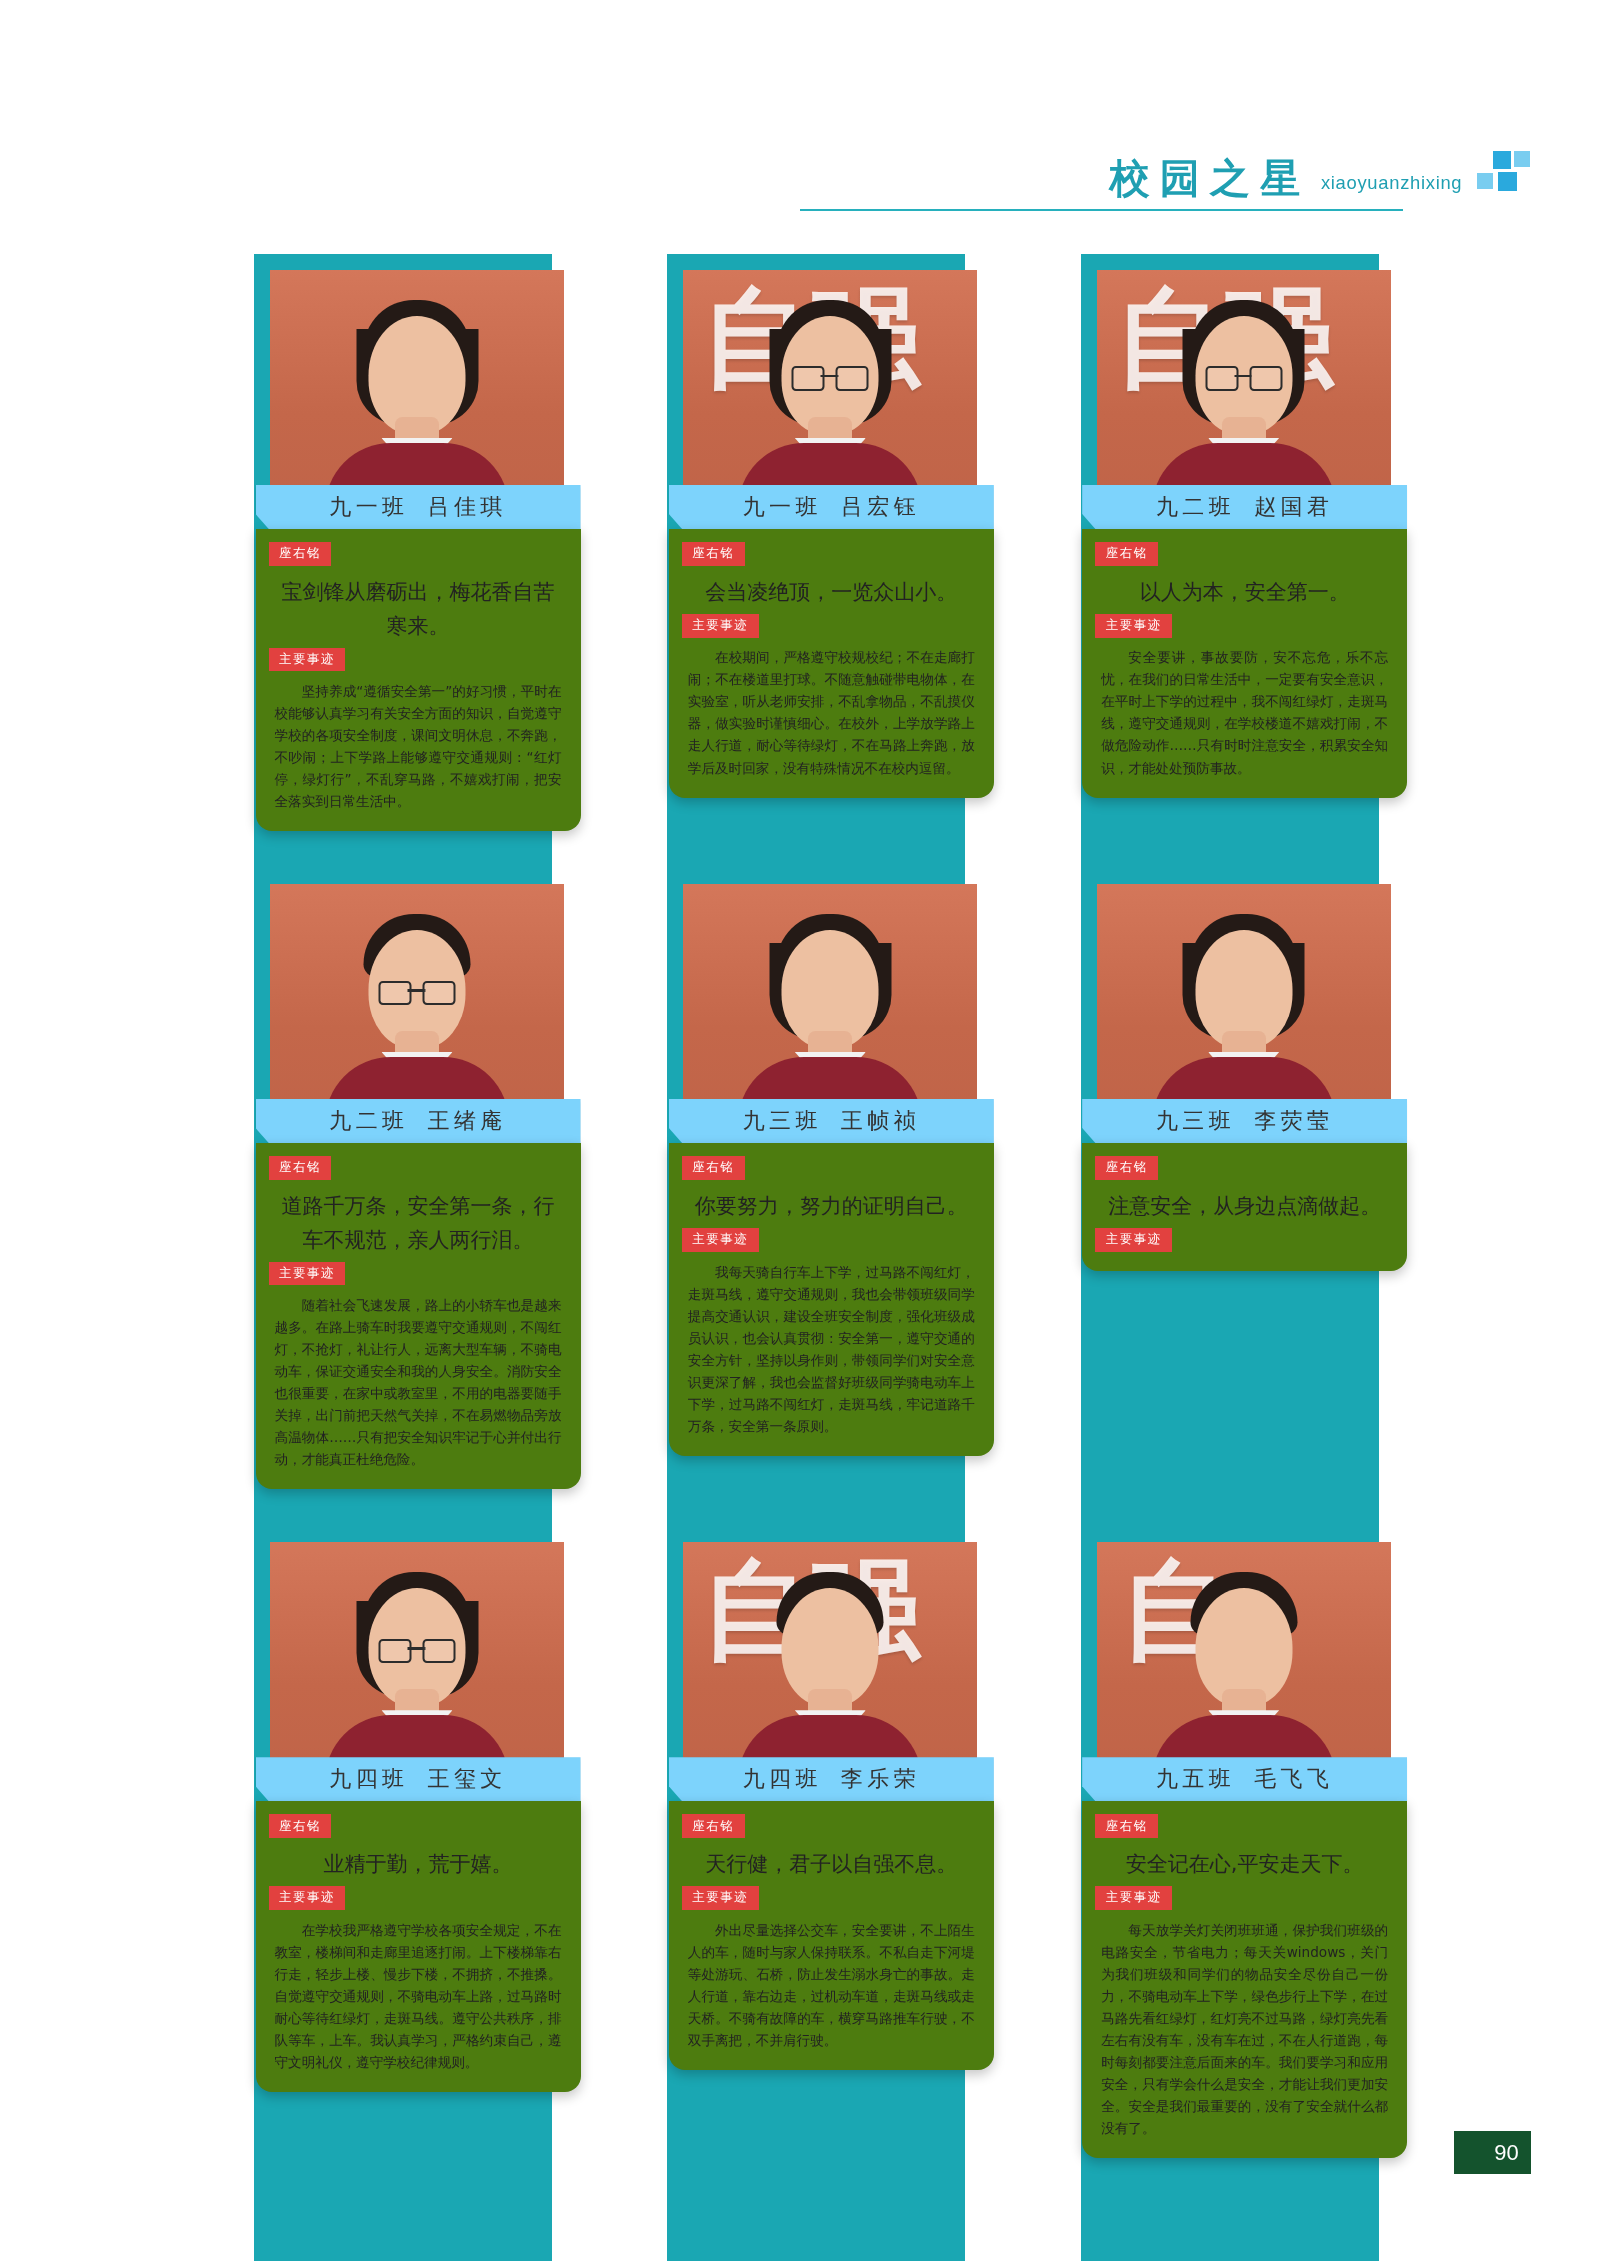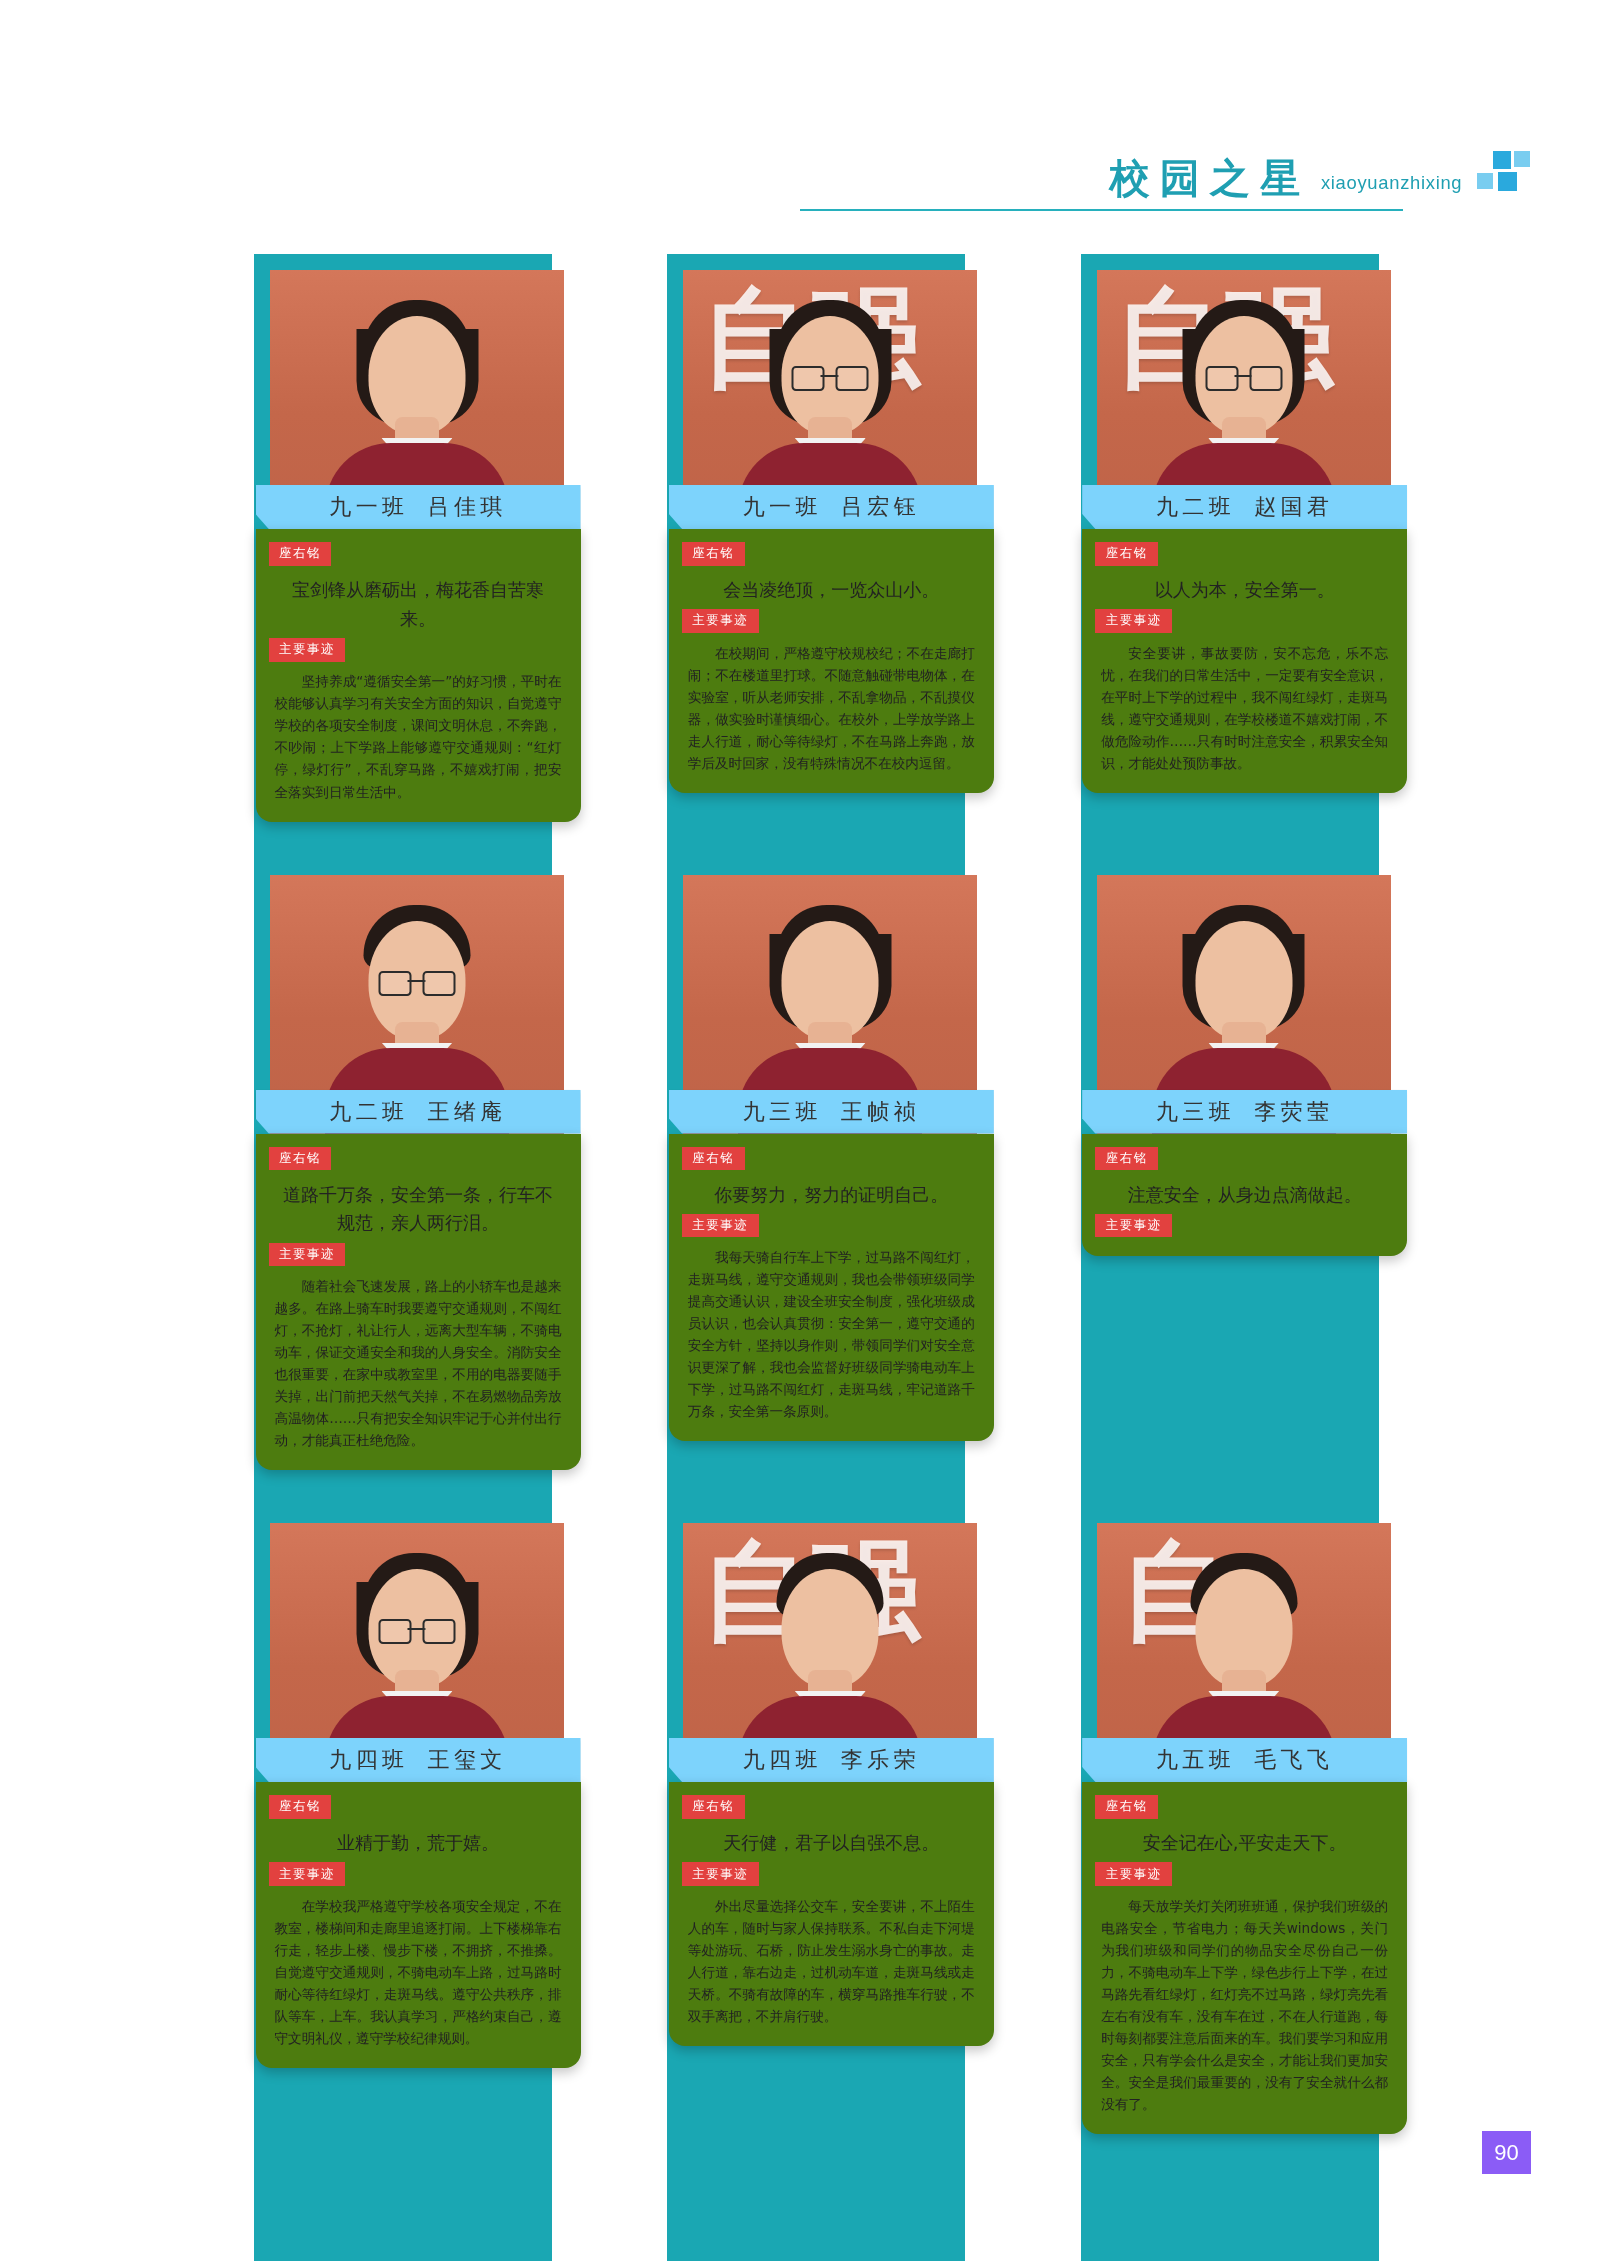--- a/index.html
+++ b/index.html
@@ -151,36 +151,36 @@
     border-radius:0 0 16px 16px;
   }
   .tag{
     display:inline-block;background:#e2413f;color:#fff;
     font-size:12.5px;line-height:1;padding:5.2px 10.3px 5.9px 10.3px;
     margin-left:13.2px;letter-spacing:1.5px;
     font-family:"DejaVu Sans","Liberation Sans",sans-serif;
   }
   .quote{
     margin:10.3px 19px 4.4px 19px;
-    font-size:18px;color:#222;text-align:center;line-height:1.6;
+    font-size:21px;color:#222;text-align:center;line-height:1.6;
     font-family:"DejaVu Sans","Liberation Sans",sans-serif;
   }
   .deeds{
     margin:8.8px 19px 0 19px;
     font-size:13.6px;color:#222;line-height:1.62;text-align:justify;
     text-indent:2em;
     font-family:"DejaVu Sans","Liberation Sans",sans-serif;
   }
 
   
   .pagenum{
     position:absolute;right:87px;bottom:87px;
-    width:49px;height:43px;background:#8b5cf6;color:#fff;
+    width:49px;height:43px;background:#14532d;color:#fff;
     display:flex;align-items:center;justify-content:center;
-    font-size:22px;font-family:"Liberation Sans",sans-serif;
+    font-size:22px;font-family:"Liberation Sans",sans-serif;padding-left:28px;
   }
 </style>
 </head>
 <body>
 
 <div class="page">
 
   <div class="header">
     <span class="hdr-line"></span>
     <span class="hdr-title">校园之星</span>

